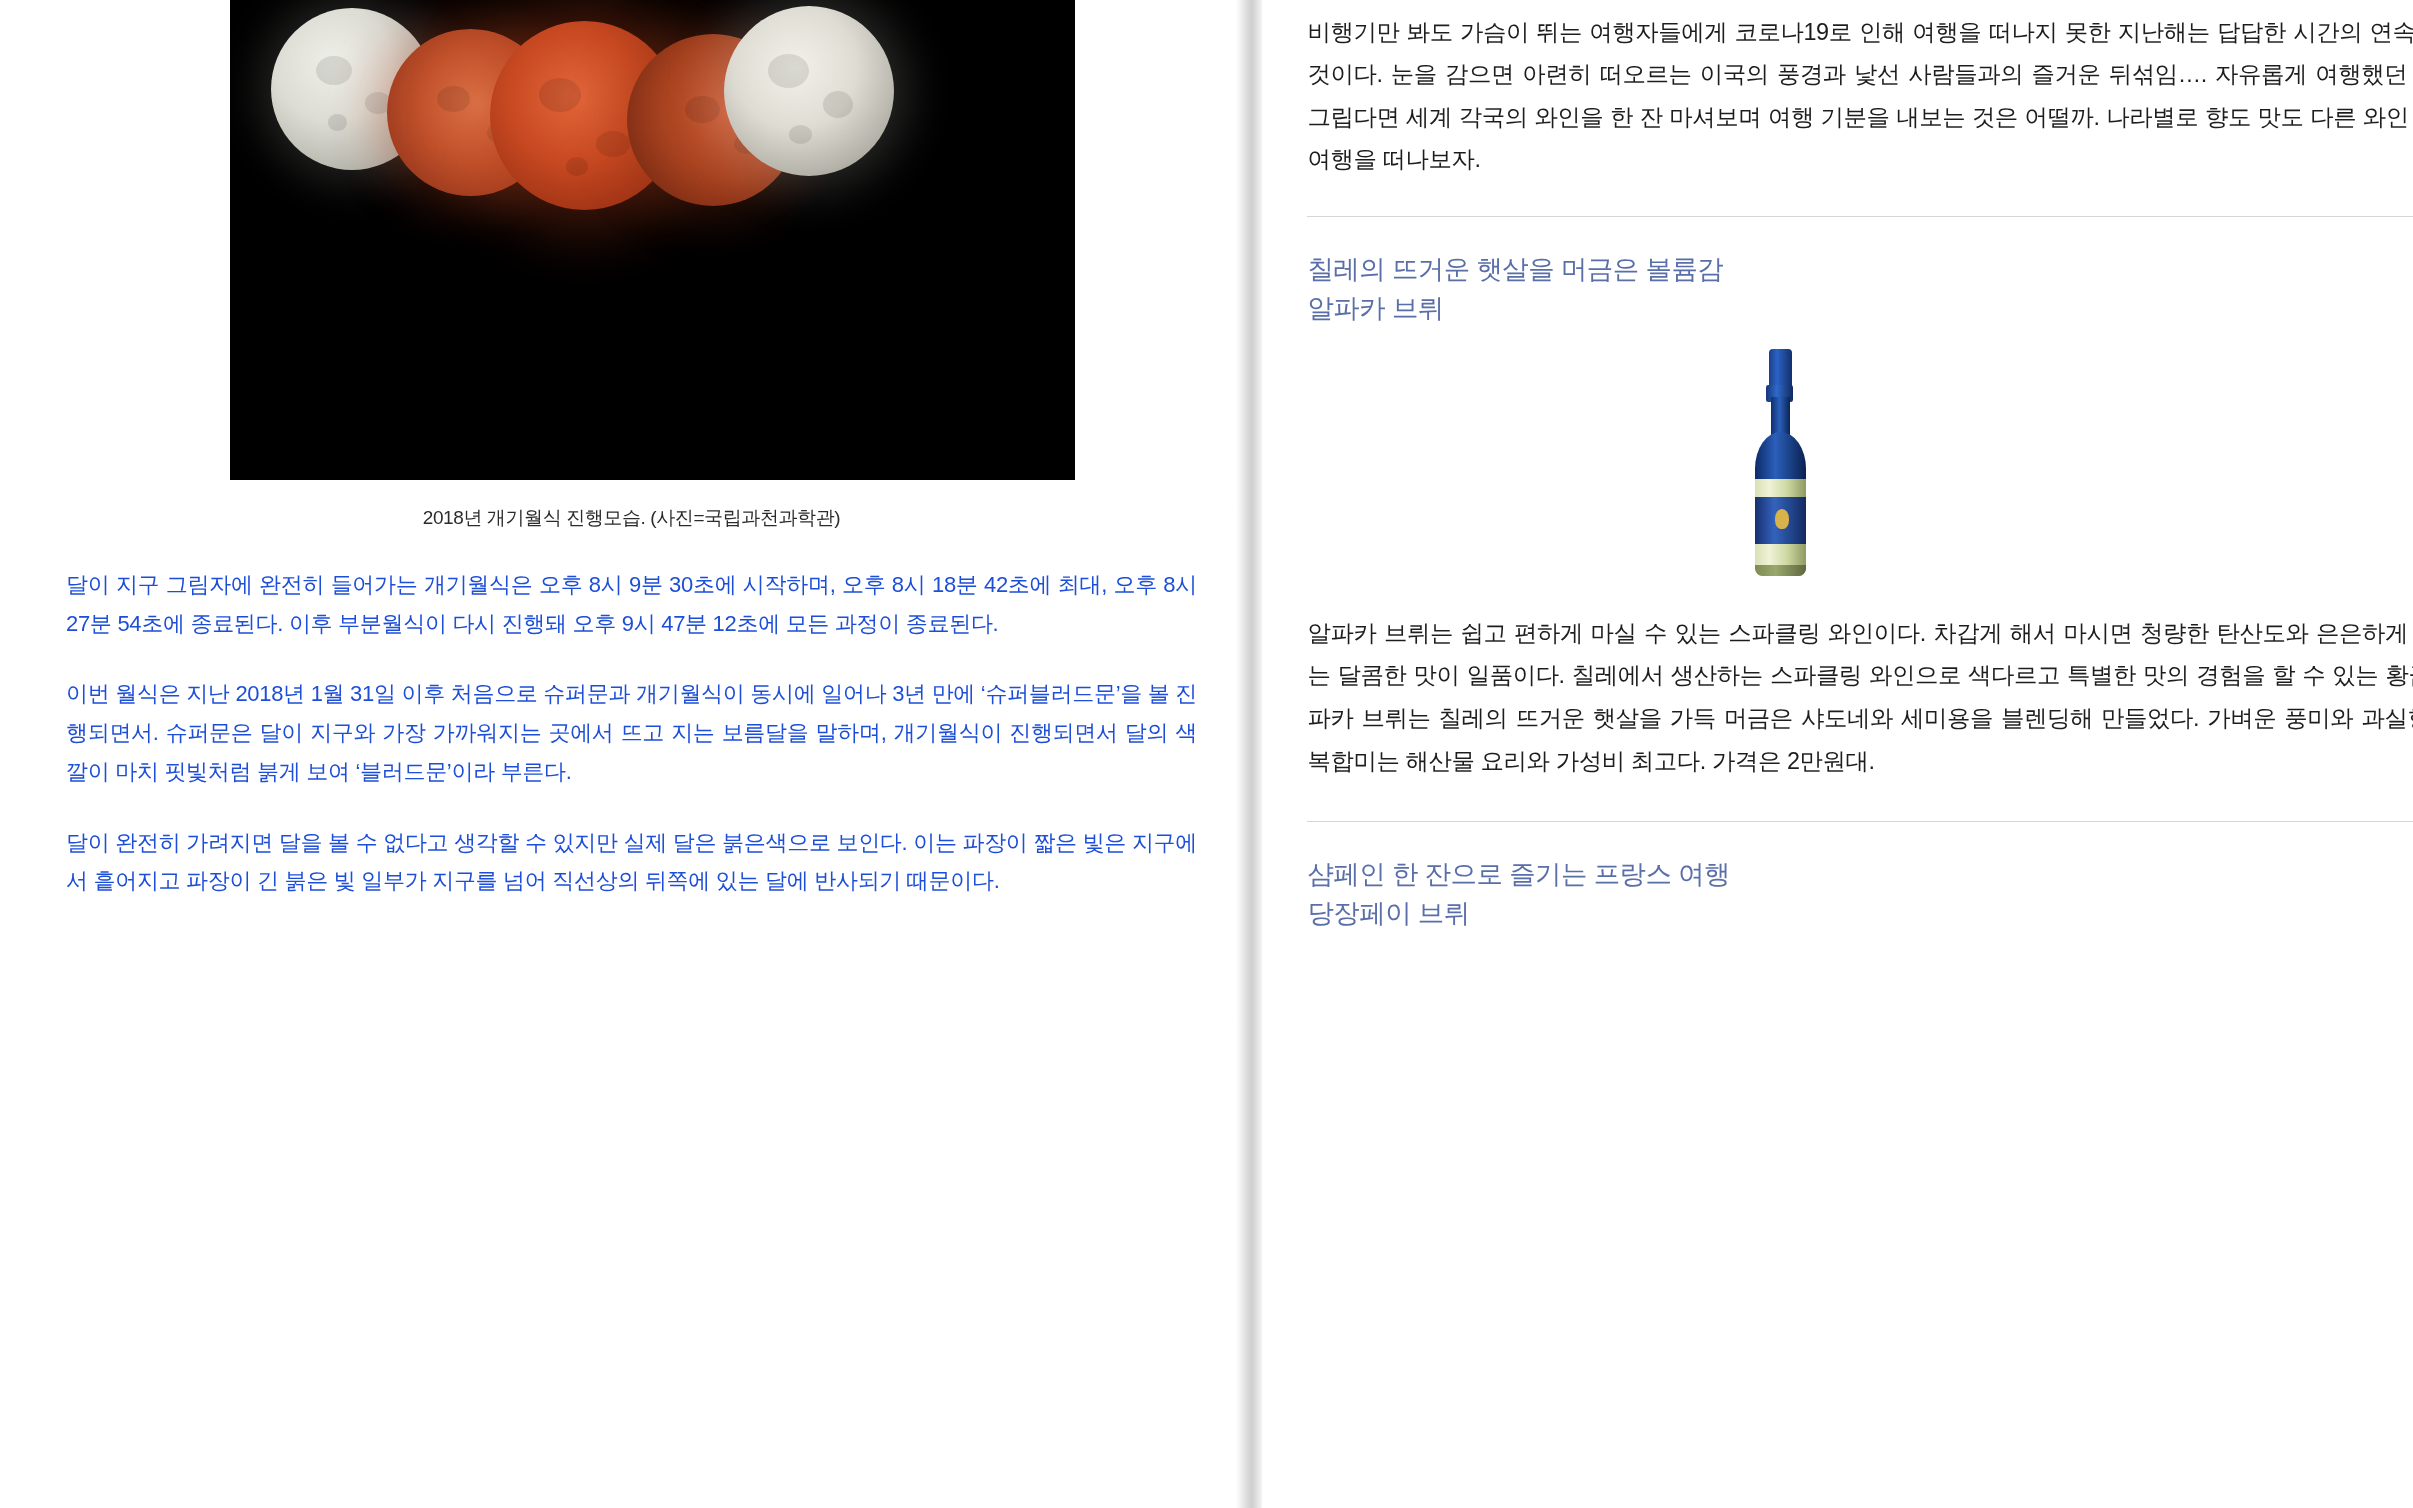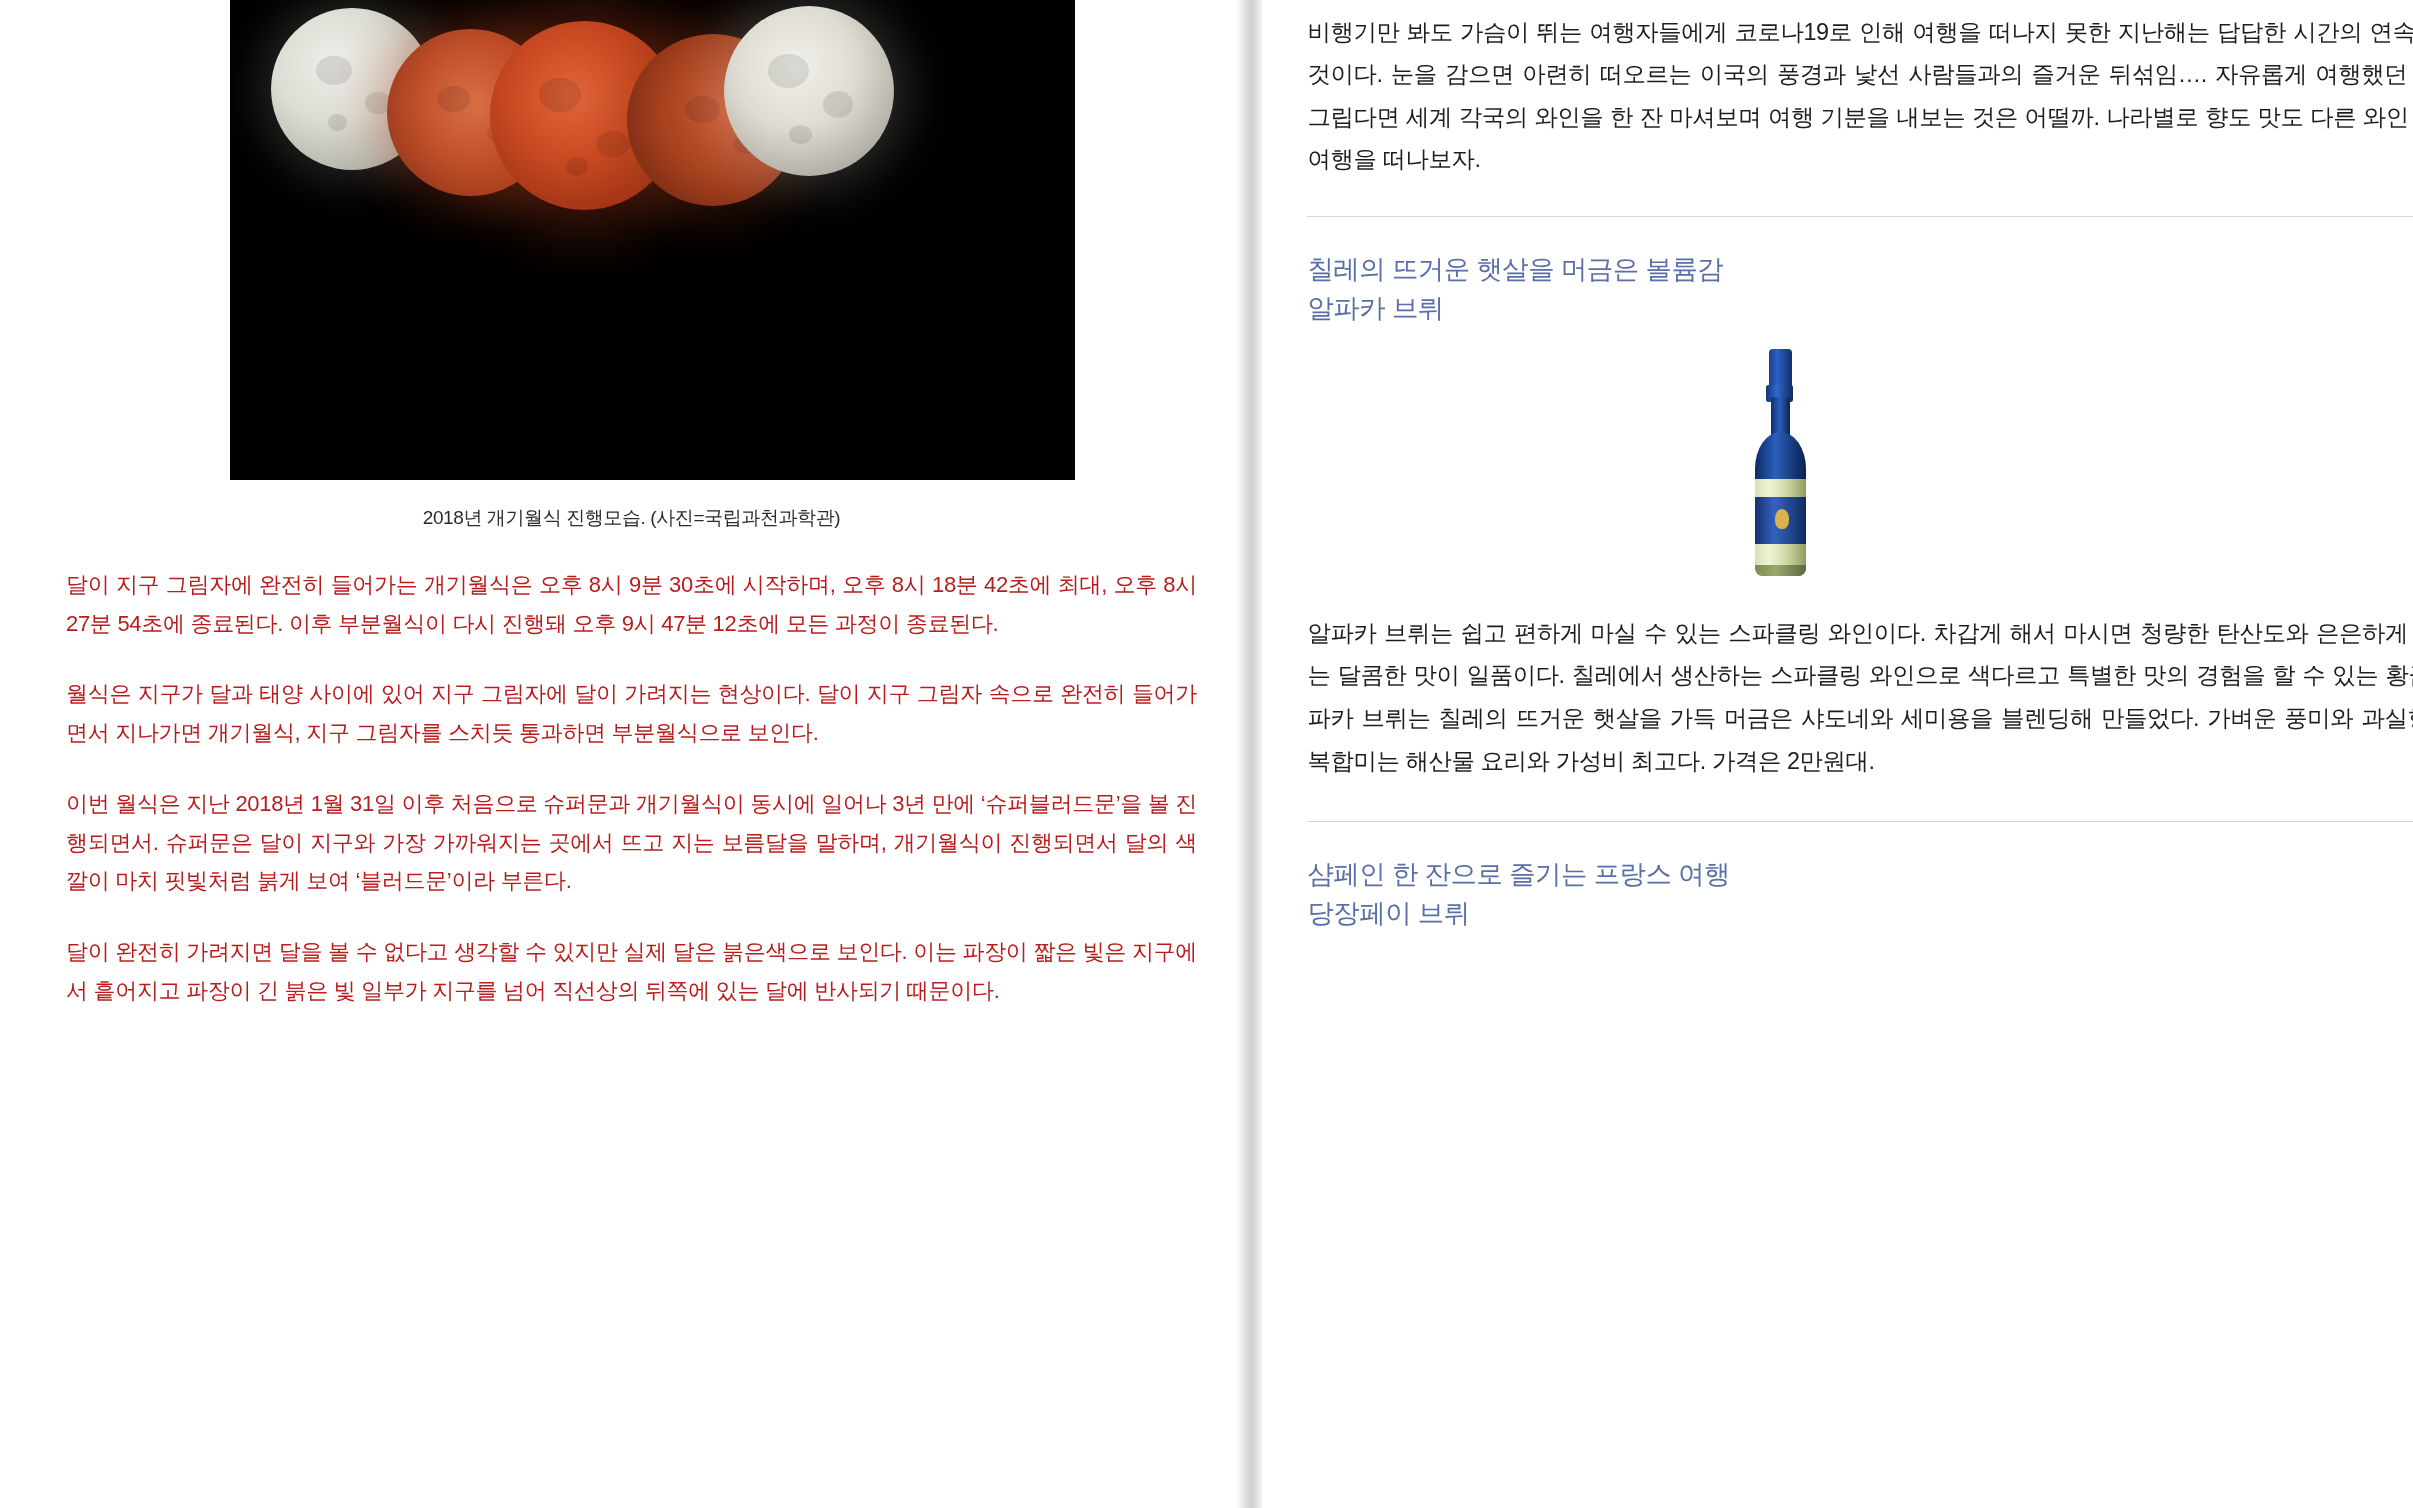--- a/index.html
+++ b/index.html
@@ -104,21 +104,21 @@
     text-align: center;
     font-size: 19px;
     color: #2b2b2b;
     letter-spacing: -0.4px;
   }
 
   .article-body {
     margin-top: 35px;
     font-size: 22px;
     line-height: 1.76;
-    color: #b91c1c;
+    color: #1d4ed8;
     text-align: justify;
     letter-spacing: -0.3px;
   }
   .article-body p {
     margin: 0 0 32px 0;
   }
   .article-body p:last-child { margin-bottom: 16px; }
 
   
   .pane-divider {
@@ -302,21 +302,20 @@
             <span class="crater" style="left:26%;top:28%;width:24%;height:20%"></span>
             <span class="crater" style="left:58%;top:50%;width:18%;height:16%"></span>
             <span class="crater" style="left:38%;top:70%;width:14%;height:11%"></span>
           </div>
         </div>
         <figcaption class="hero-caption">2018년 개기월식 진행모습. (사진=국립과천과학관)</figcaption>
       </figure>
 
       <div class="article-body">
         <p>달이 지구 그림자에 완전히 들어가는 개기월식은 오후 8시 9분 30초에 시작하며, 오후 8시 18분 42초에 최대, 오후 8시 27분 54초에 종료된다. 이후 부분월식이 다시 진행돼 오후 9시 47분 12초에 모든 과정이 종료된다.</p>
-        <p>월식은 지구가 달과 태양 사이에 있어 지구 그림자에 달이 가려지는 현상이다. 달이 지구 그림자 속으로 완전히 들어가면서 지나가면 개기월식, 지구 그림자를 스치듯 통과하면 부분월식으로 보인다.</p>
         <p>이번 월식은 지난 2018년 1월 31일 이후 처음으로 슈퍼문과 개기월식이 동시에 일어나 3년 만에 ‘슈퍼블러드문’을 볼 진행되면서. 슈퍼문은 달이 지구와 가장 가까워지는 곳에서 뜨고 지는 보름달을 말하며, 개기월식이 진행되면서 달의 색깔이 마치 핏빛처럼 붉게 보여 ‘블러드문’이라 부른다.</p>
         <p>달이 완전히 가려지면 달을 볼 수 없다고 생각할 수 있지만 실제 달은 붉은색으로 보인다. 이는 파장이 짧은 빛은 지구에서 흩어지고 파장이 긴 붉은 빛 일부가 지구를 넘어 직선상의 뒤쪽에 있는 달에 반사되기 때문이다.</p>
       </div>
 
     </div>
   </div>
 
   <div class="pane-divider"></div>
 
   <div class="right-pane">

